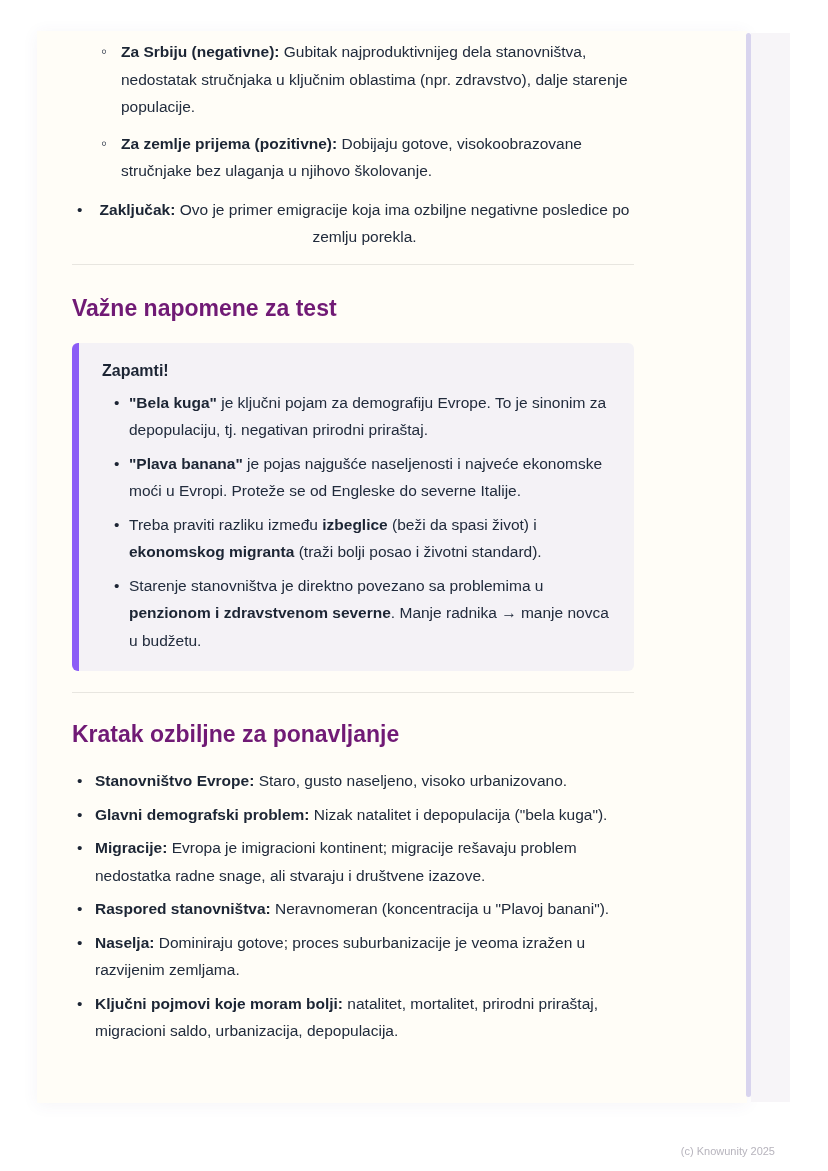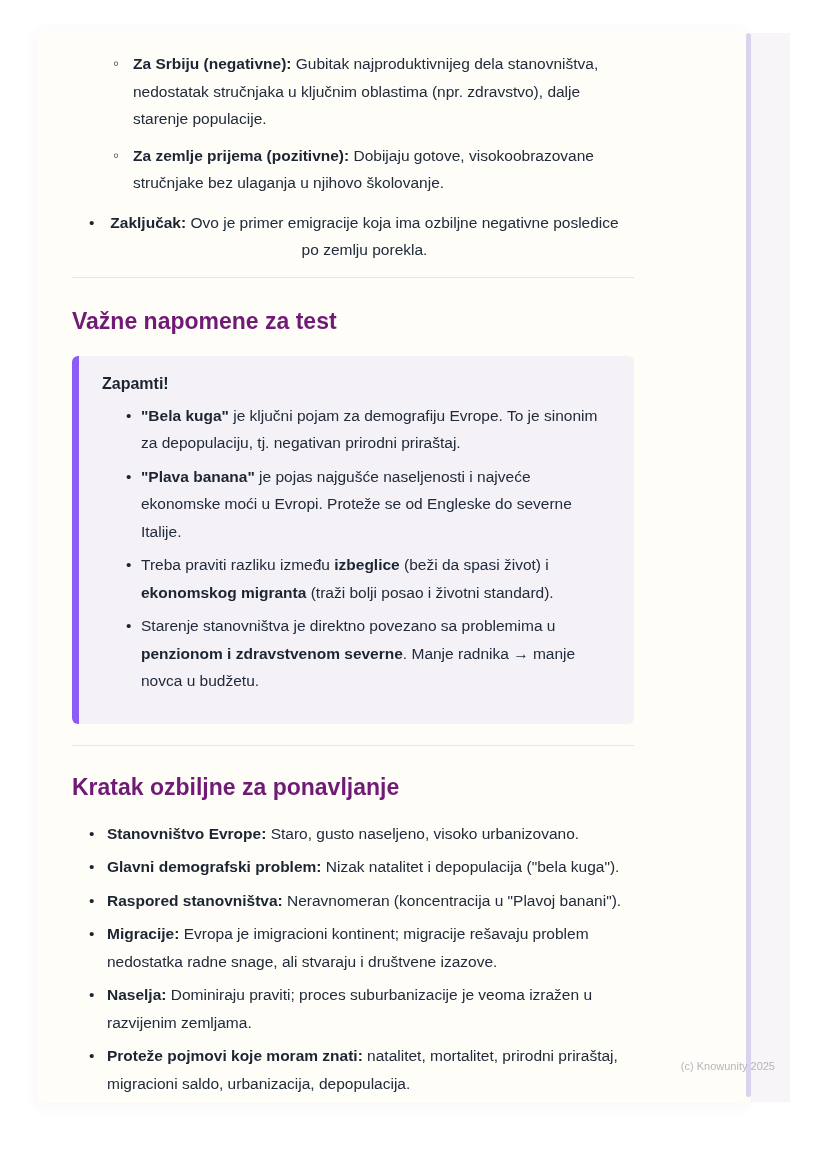--- a/index.html
+++ b/index.html
@@ -29,21 +29,21 @@
   .content {
     box-sizing: border-box;
     width: 100%;
     padding: 7px 113px 0 35px; 
     color: #212b3c;
     font-size: 15.5px;
     line-height: 27.5px;
   }
   .b { font-weight: 700; color: #1c2534; }
 
-  ul { list-style: none; margin: 12px; padding: 0; }
+  ul { list-style: none; margin: 0; padding: 0; }
   li { position: relative; }
 
   
   .sub-list li {
     padding-left: 49px;
     margin-top: 9px;
   }
   .sub-list li:first-child { margin-top: 0; }
   .sub-list li::before {
     content: "◦";
@@ -129,21 +129,21 @@
     position: absolute;
     left: 746px;
     top: 33px;
     width: 5px;
     height: 1064px;
     background: #d8d4ee;
     border-radius: 3px;
   }
   .footer-credit {
     position: absolute;
-    top: 1059px;
+    top: 1144px;
     right: 53px;
     font-size: 11px;
     line-height: 14px;
     color: #b7b4bd;
   }
 </style>
 </head>
 <body>
 
 <div class="stage">
@@ -174,24 +174,24 @@
           </ul>
       </div>
 
       <hr class="divider divider-2">
 
       <h2 class="section-title section-title-2">Kratak ozbiljne za ponavljanje</h2>
 
       <ul class="disc-list review-list">
           <li><span class="b">Stanovništvo Evrope:</span><span> Staro, gusto naseljeno, visoko urbanizovano.</span></li>
           <li><span class="b">Glavni demografski problem:</span><span> Nizak natalitet i depopulacija ("bela kuga").</span></li>
+          <li><span class="b">Migracije:</span><span> Evropa je imigracioni kontinent; migracije rešavaju problem nedostatka radne snage, ali stvaraju i društvene izazove.</span></li>
           <li><span class="b">Raspored stanovništva:</span><span> Neravnomeran (koncentracija u "Plavoj banani").</span></li>
-          <li><span class="b">Migracije:</span><span> Evropa je imigracioni kontinent; migracije rešavaju problem nedostatka radne snage, ali stvaraju i društvene izazove.</span></li>
-          <li><span class="b">Naselja:</span><span> Dominiraju praviti; proces suburbanizacije je veoma izražen u razvijenim zemljama.</span></li>
-          <li><span class="b">Proteže pojmovi koje moram znati:</span><span> natalitet, mortalitet, prirodni priraštaj, migracioni saldo, urbanizacija, depopulacija.</span></li>
+          <li><span class="b">Naselja:</span><span> Dominiraju gotove; proces suburbanizacije je veoma izražen u razvijenim zemljama.</span></li>
+          <li><span class="b">Ključni pojmovi koje moram bolji:</span><span> natalitet, mortalitet, prirodni priraštaj, migracioni saldo, urbanizacija, depopulacija.</span></li>
         </ul>
 
     </div>
   </div>
 
   <div class="viewer-margin"></div>
   <div class="scrollbar-thumb"></div>
 
   <div class="footer-credit">(c) Knowunity 2025</div>
 

